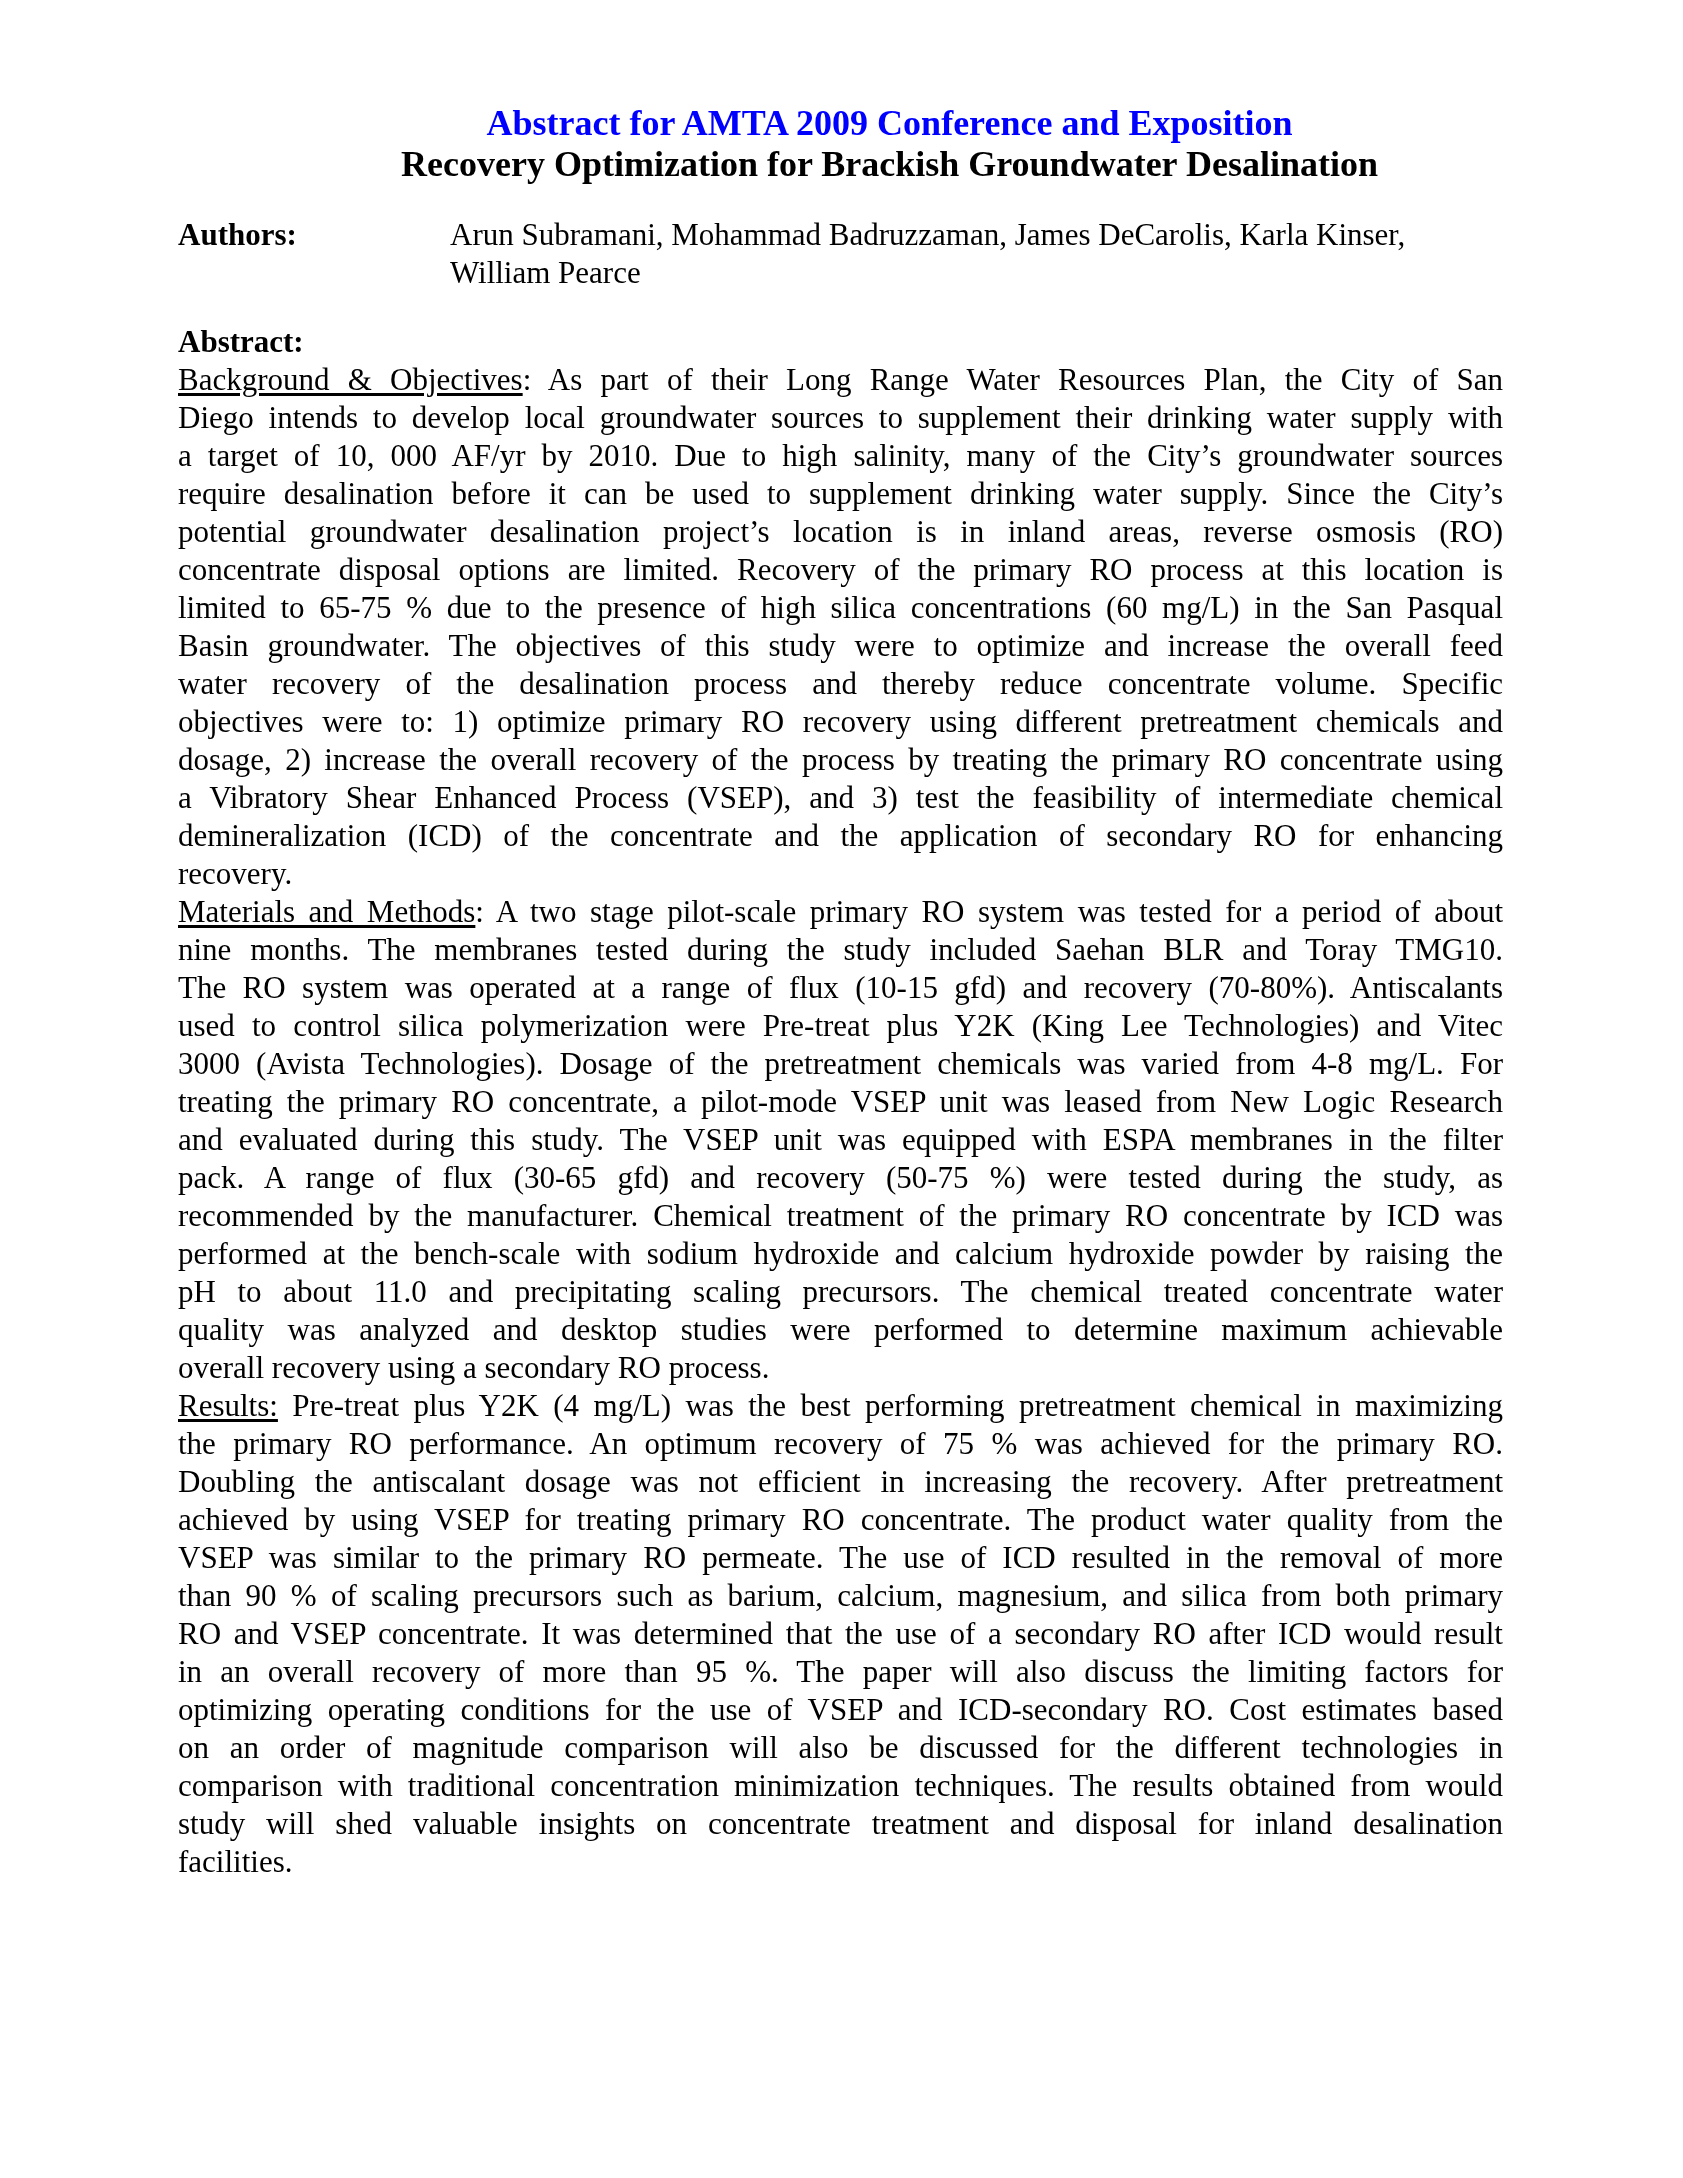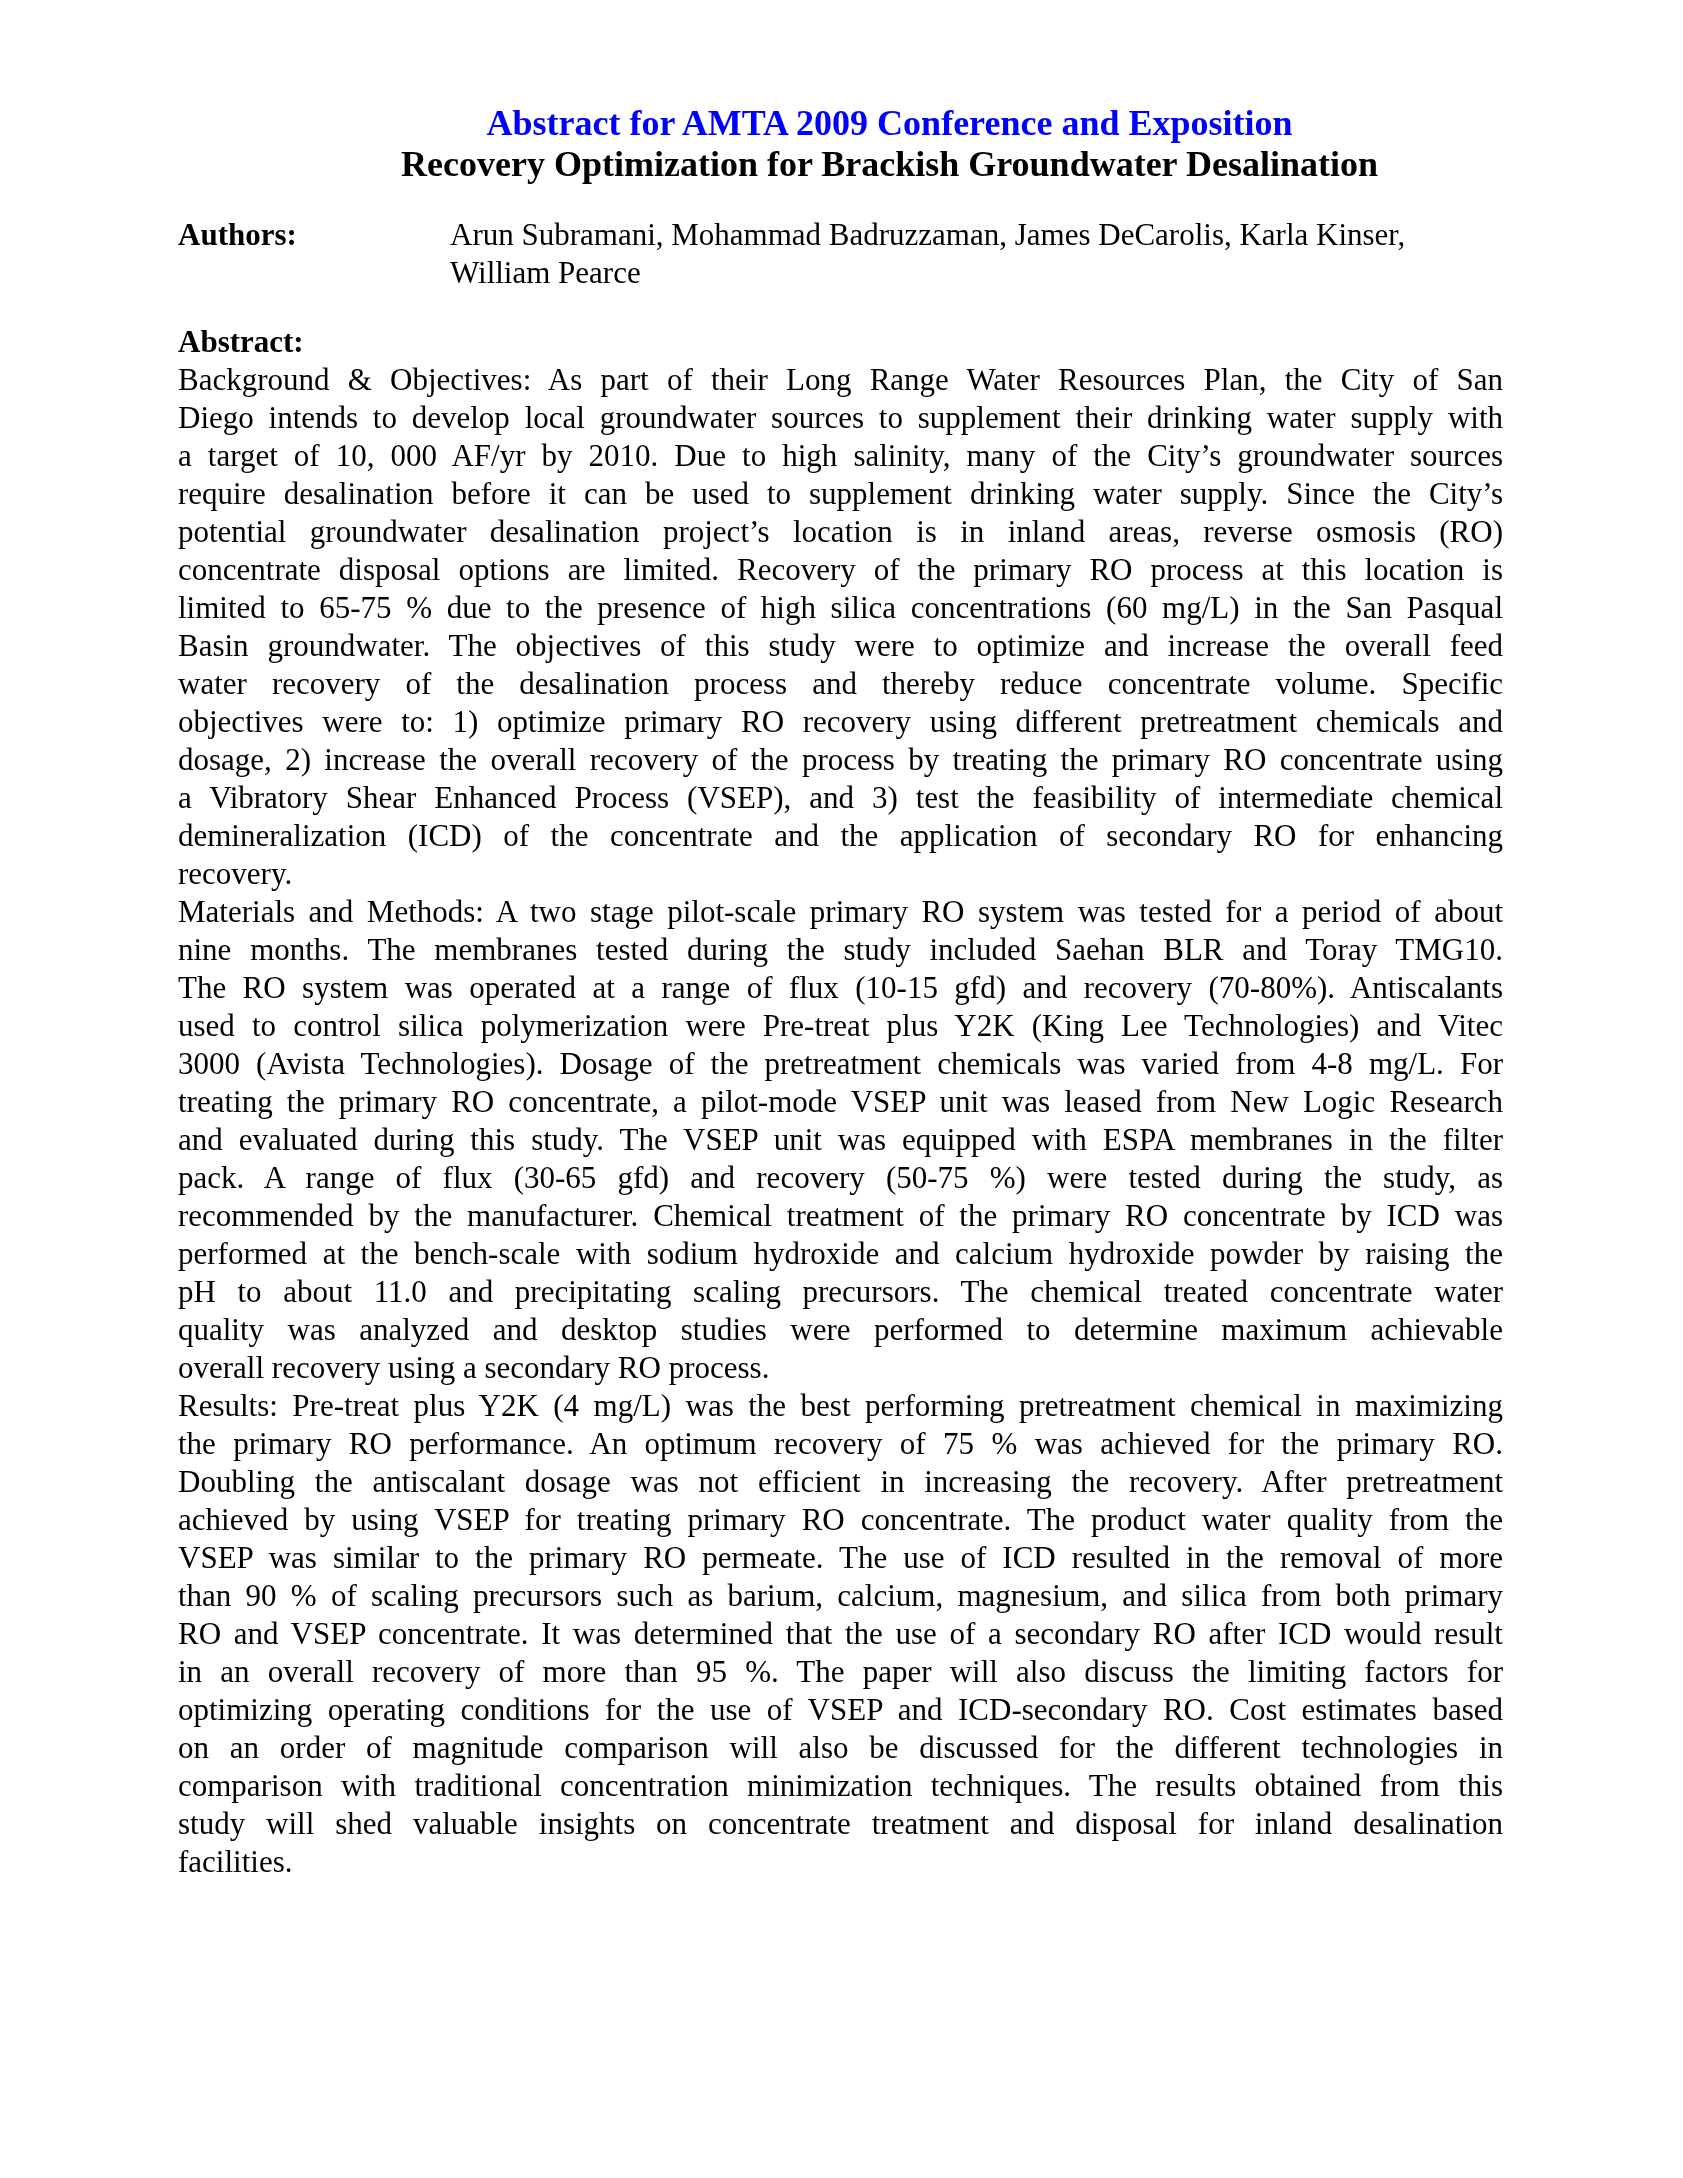--- a/index.html
+++ b/index.html
@@ -10,21 +10,21 @@
   #t1 { top: 103px; font-size: 36px; color: #0000ff; line-height: 40px; }
   #t2 { top: 144px; font-size: 36px; color: #000; line-height: 40px; }
   .authors { position: absolute; left: 178px; top: 216px; font-size: 31px; line-height: 38px; }
   .authors .lbl { position: absolute; left: 0; top: 0; white-space: nowrap; font-weight: bold; }
   .authors .names { position: absolute; left: 225px; top: 0; width: 1109px; }
   .authors .names div { white-space: nowrap; margin-left: 47px; }
   .body { position: absolute; left: 178px; top: 323px; width: 1325px; font-size: 31px; line-height: 38px; }
   .abs-head { font-weight: bold; height: 38px; white-space: nowrap; }
   .line { height: 38px; text-align: justify; text-align-last: justify; white-space: normal; overflow: hidden; }
   .line.last { text-align: right; text-align-last: left; }
-  .u { text-underline-offset: 3px; }
+  .u { text-decoration: underline; text-underline-offset: 3px; }
 </style>
 </head>
 <body>
 
 <div id="t1" class="title">Abstract for AMTA 2009 Conference and Exposition</div>
 <div id="t2" class="title">Recovery Optimization for Brackish Groundwater Desalination</div>
 
 <div class="authors">
   <div class="lbl">Authors:</div>
   <div class="names">
@@ -71,19 +71,19 @@
         <div class="line"><span class="u">Results:</span> Pre-treat plus Y2K (4 mg/L) was the best performing pretreatment chemical in maximizing</div>
         <div class="line">the primary RO performance. An optimum recovery of 75 % was achieved for the primary RO.</div>
         <div class="line">Doubling the antiscalant dosage was not efficient in increasing the recovery. After pretreatment</div>
         <div class="line">achieved by using VSEP for treating primary RO concentrate. The product water quality from the</div>
         <div class="line">VSEP was similar to the primary RO permeate. The use of ICD resulted in the removal of more</div>
         <div class="line">than 90 % of scaling precursors such as barium, calcium, magnesium, and silica from both primary</div>
         <div class="line">RO and VSEP concentrate. It was determined that the use of a secondary RO after ICD would result</div>
         <div class="line">in an overall recovery of more than 95 %. The paper will also discuss the limiting factors for</div>
         <div class="line">optimizing operating conditions for the use of VSEP and ICD-secondary RO. Cost estimates based</div>
         <div class="line">on an order of magnitude comparison will also be discussed for the different technologies in</div>
-        <div class="line">comparison with traditional concentration minimization techniques. The results obtained from this</div>
+        <div class="line">comparison with traditional concentration minimization techniques. The results obtained from would</div>
         <div class="line">study will shed valuable insights on concentrate treatment and disposal for inland desalination</div>
         <div class="line last">facilities.</div>
       </div>
     </div>
 </div>
 
 
 </body></html>

